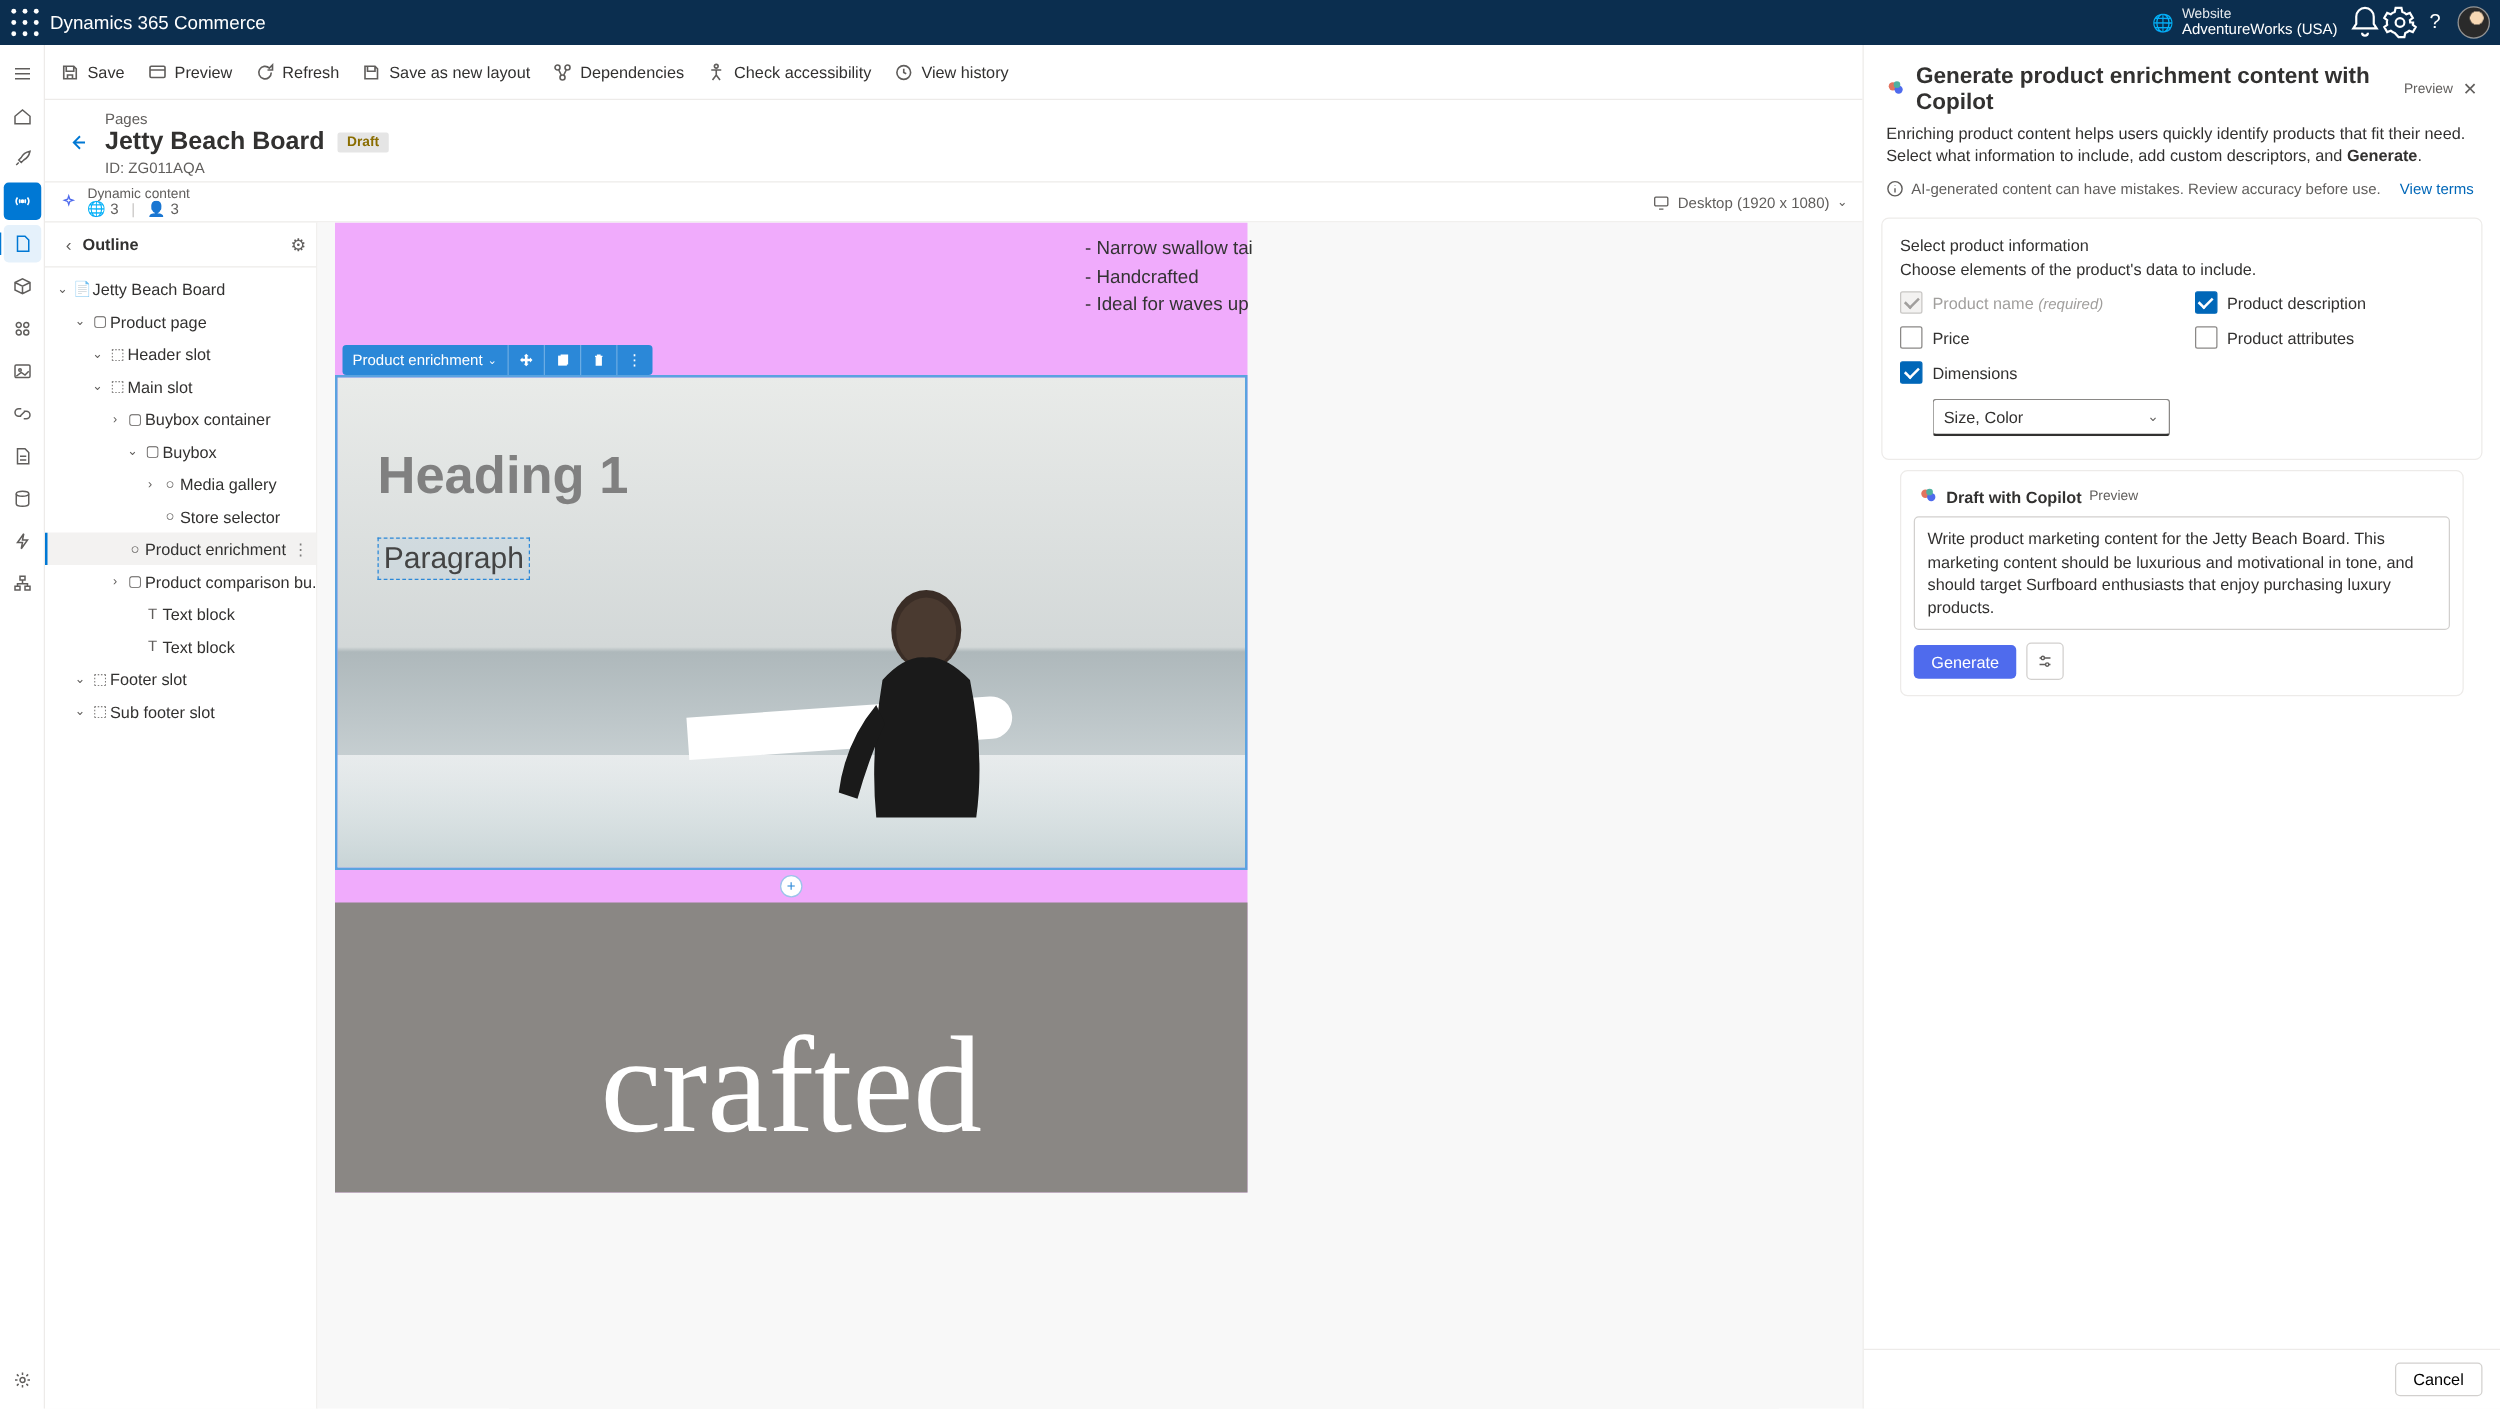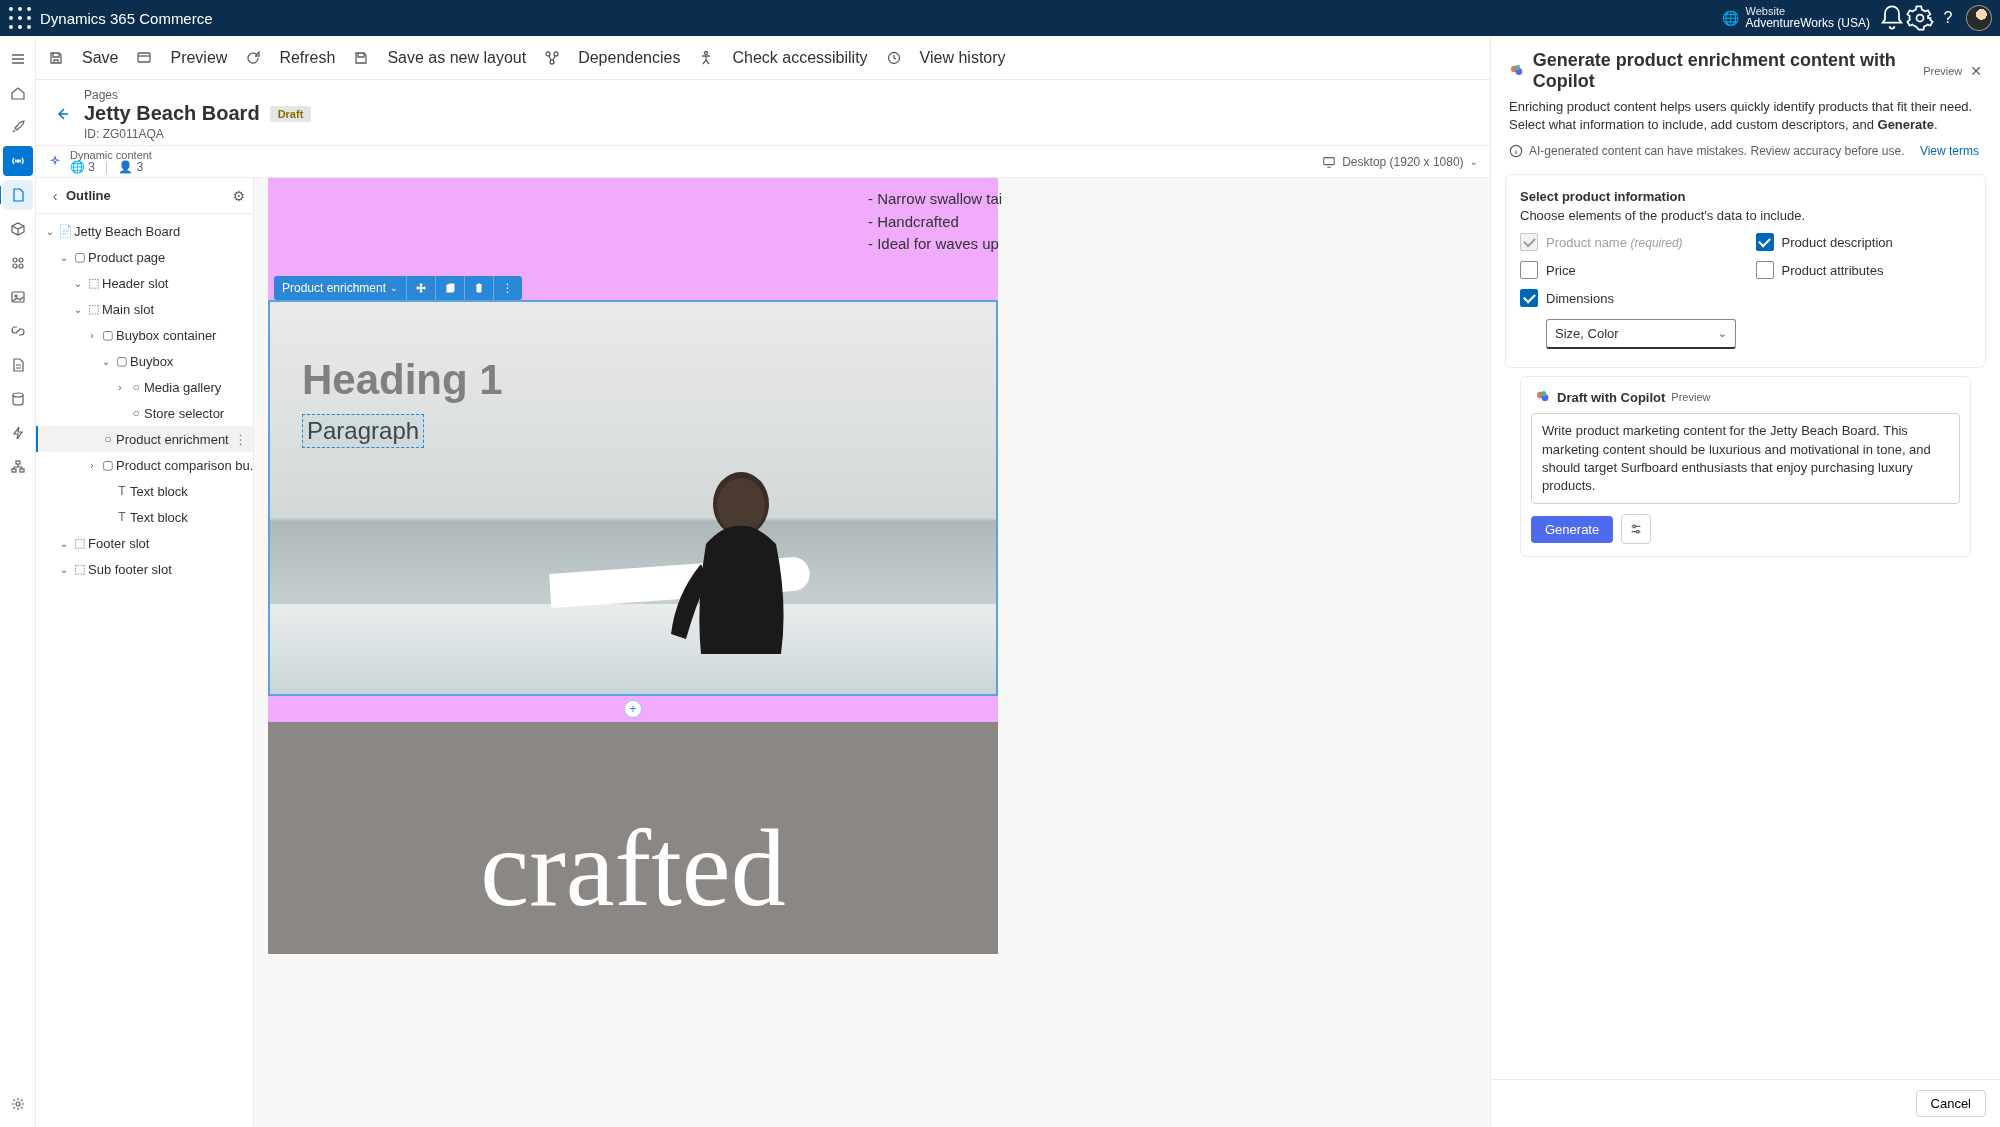--- a/index.html
+++ b/index.html
@@ -28,21 +28,21 @@
 .rail .rail-item.active::before{content:""; position:absolute; left:-4px; top:6px; bottom:6px; width:2px; background:#0078d4;}
 .rail .rail-item.live{ background:#0078d4; color:#fff; }
 .rail .rail-spacer{ flex:1; }
 .rail svg{width:16px;height:16px;}
 
 
 .workcol { flex:1; display:flex; flex-direction:column; min-width:0; }
 
 
 .toolbar { height:44px; border-bottom:1px solid #edebe9; display:flex; align-items:center; padding:0 12px; gap:18px; color:#323130; }
-.toolbar .tbtn{ display:flex; align-items:center; gap:18px; font-size:16px; cursor:pointer; color:#323130; }
+.toolbar .tbtn{ display:flex; align-items:center; gap:6px; font-size:13px; cursor:pointer; color:#323130; }
 .toolbar .tbtn svg{width:16px;height:16px; stroke:#605e5c; fill:none;}
 
 
 .pagehdr { padding:8px 16px 4px 16px; border-bottom:1px solid #edebe9; }
 .crumb { font-size:12px; color:#605e5c; margin-left:32px; }
 .titleline{ display:flex; align-items:center; gap:10px; }
 .titleline .back{ width:22px; height:22px; display:flex; align-items:center; justify-content:center; color:#0078d4; cursor:pointer; }
 .titleline h1{ font-size:20px; font-weight:600; }
 .titleline .badge{ background:#e5e5e5; color:#8a6d00; font-size:11px; padding:2px 8px; border-radius:2px; font-weight:600;}
 .idline{ font-size:12px; color:#605e5c; margin-left:32px; margin-top:2px;}
@@ -74,39 +74,39 @@
 .features{ padding:10px 0 14px 600px; font-size:15px; color:#333; line-height:1.5; width:100%; white-space:nowrap;}
 .module-toolbar{ display:inline-flex; align-items:center; background:#2b88d8; color:#fff; border-radius:3px; height:24px; font-size:12px; margin-left:6px; overflow:hidden;}
 .module-toolbar .seg{padding:0 8px; display:flex; align-items:center; gap:4px; height:100%;}
 .module-toolbar .seg + .seg{border-left:1px solid rgba(255,255,255,.3);}
 .module-toolbar svg{width:12px;height:12px; fill:#fff;}
 .hero{ border:2px solid #5aa3e0; height:396px; position:relative; background:linear-gradient(180deg,#e9ebe9 0%, #d3d8d8 55%, #aeb8bb 56%, #dfe6e8 100%); overflow:hidden;}
 .hero .surfer{position:absolute; right:170px; bottom:0; width:180px; height:240px;}
 .hero .board{position:absolute; left:280px; bottom:24%; width:260px; height:34px; background:#fff; border-radius:0 60px 60px 0; transform:rotate(-4deg);}
 .hero .water{position:absolute; left:0; right:0; bottom:0; height:90px; background:linear-gradient(180deg, rgba(255,255,255,.6), #c8d4d6);}
 .hero h1{position:absolute; top:54px; left:32px; font-size:42px; font-weight:700; color:#808080;}
-.hero .para{position:absolute; top:112px; left:32px; font-size:24px; color:#444; border:1px dashed #2b88d8; padding:2px 4px; background:rgba(91,163,224,.08);}
+.hero .para{position:absolute; top:128px; left:32px; font-size:24px; color:#444; border:1px dashed #2b88d8; padding:2px 4px; background:rgba(91,163,224,.08);}
 .add-marker{display:flex; justify-content:center; padding:4px 0;}
 .add-marker .dot{width:18px;height:18px;border:1px solid #9cc3ea; color:#2b88d8; border-radius:50%; display:flex;align-items:center;justify-content:center; font-size:12px; background:#fff; cursor:pointer;}
 .crafted{height:232px; background:#8a8784; display:flex; align-items:center; justify-content:center;}
 .crafted .script{font-family:"Brush Script MT","Segoe Script",cursive; color:#fff; font-size:110px; line-height:.8; transform:translateY(30px);}
 
 
 .panel{ width:510px; border-left:1px solid #edebe9; display:flex; flex-direction:column; }
 .panel-hdr{ padding:14px 18px 6px 18px; display:flex; align-items:center; gap:8px;}
 .panel-hdr .ci{width:18px;height:18px;}
 .panel-hdr h2{font-size:18px; font-weight:600;}
 .panel-hdr .prev{font-size:11px; color:#605e5c; margin-left:4px;}
 .panel-hdr .close{margin-left:auto; cursor:pointer; color:#605e5c; font-size:14px;}
 .panel .intro{padding:0 18px 10px 18px; font-size:13px; color:#323130; line-height:1.4;}
 .panel .intro b{font-weight:600;}
 .panel .disclaimer{display:flex; align-items:center; gap:6px; padding:0 18px 12px 18px; font-size:12px; color:#605e5c;}
 .panel .disclaimer a{color:#0067b8; text-decoration:none;}
 .card{ margin:4px 14px; border:1px solid #edebe9; border-radius:6px; padding:14px 14px 18px 14px;}
-.card .card-title{font-weight:700; font-size:13px;}
+.card .card-title{font-weight:400; font-size:13px;}
 .card .card-sub{font-size:13px; color:#323130; margin:4px 0 10px 0;}
 .opts{display:grid; grid-template-columns:1fr 1fr; gap:10px 20px;}
 .chk{display:flex; align-items:center; gap:8px; font-size:13px;}
 .chk .box{width:18px;height:18px;border:1px solid #8a8886; border-radius:2px; background:#fff; display:flex;align-items:center;justify-content:center; cursor:pointer; flex-shrink:0;}
 .chk .box.checked{background:#0067b8; border-color:#0067b8;}
 .chk .box.checked::after{content:""; width:5px; height:9px; border:solid #fff; border-width:0 2px 2px 0; transform:rotate(45deg) translate(-1px,-1px);}
 .chk .box.disabled{background:#f3f2f1; border-color:#c8c6c4; cursor:default;}
 .chk .box.disabled.checked::after{border-color:#a19f9d;}
 .chk .req{color:#a19f9d; font-size:12px; font-style:italic;}
 .dimsel{margin-top:12px; margin-left:26px;}

